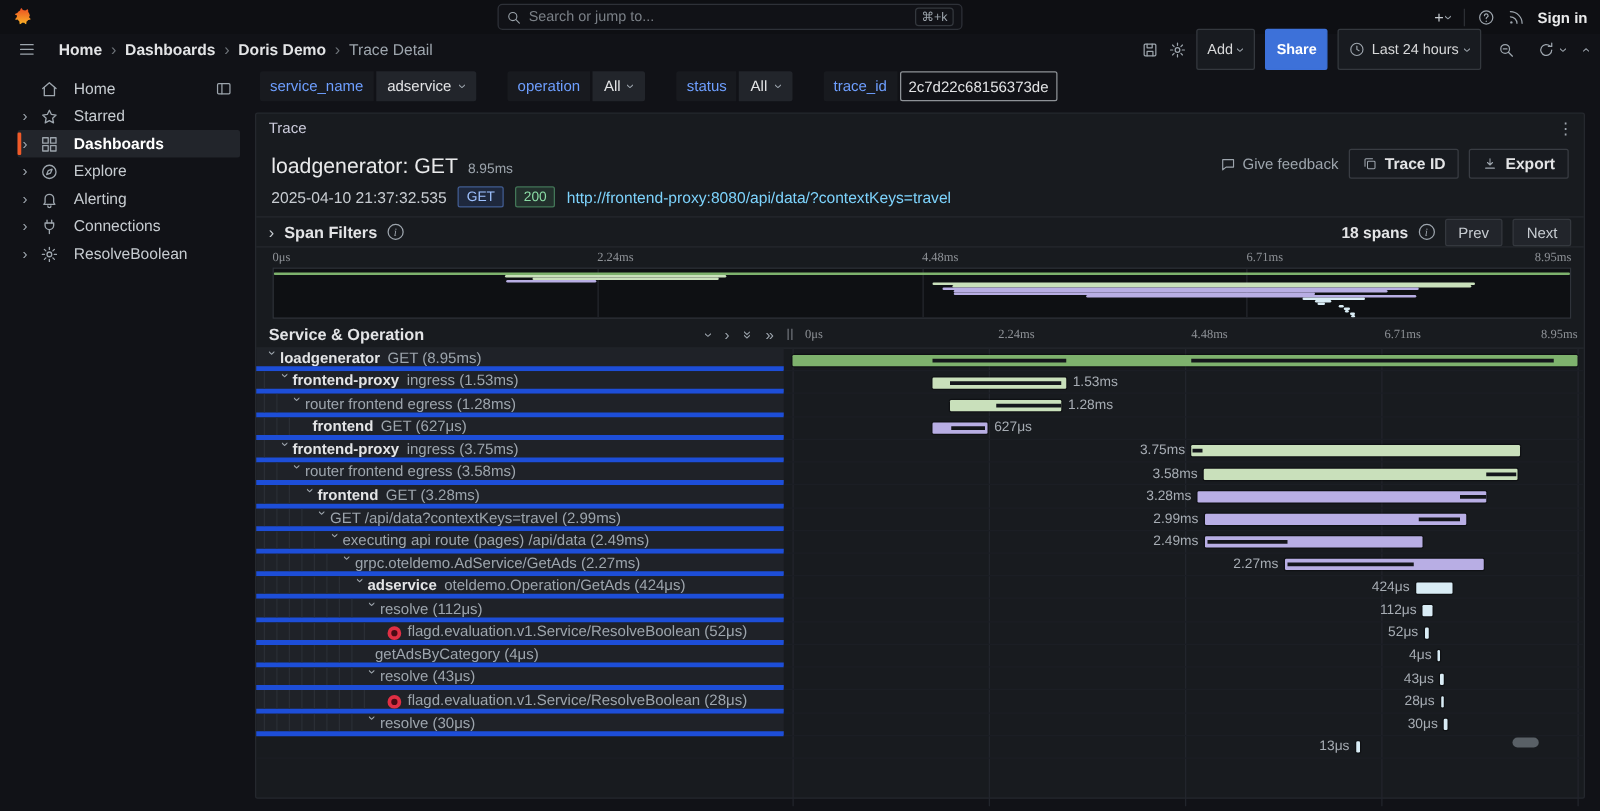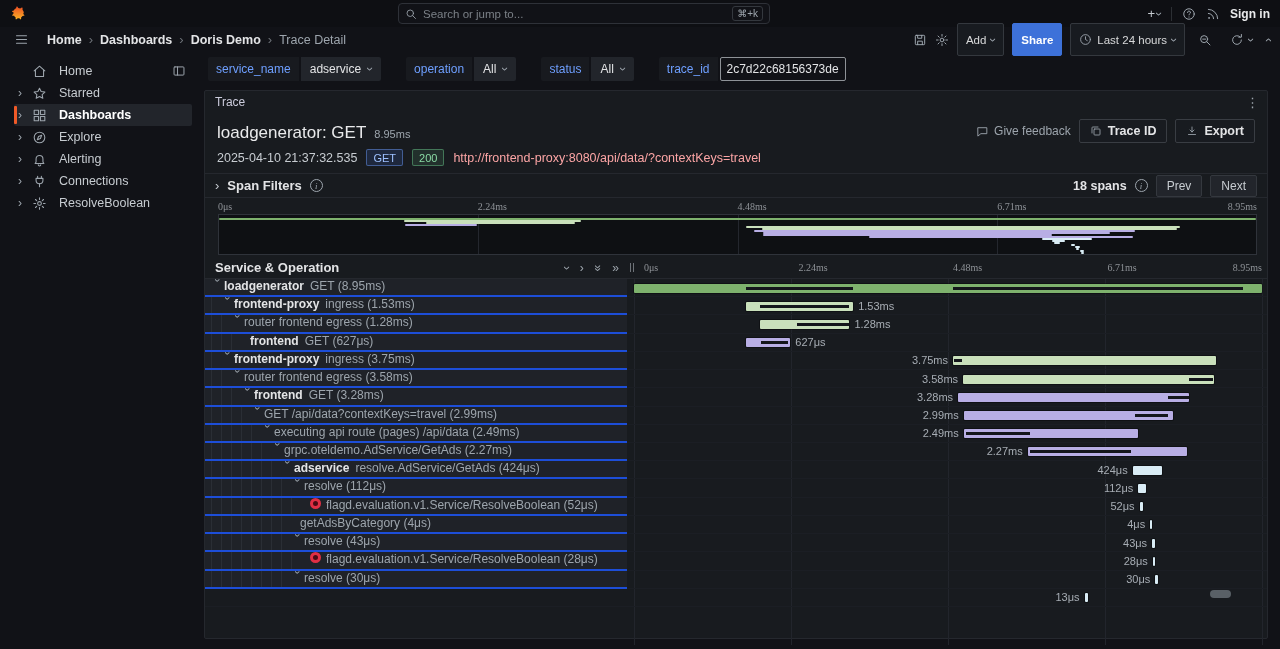--- a/index.html
+++ b/index.html
@@ -73,21 +73,21 @@
   .tt-right { margin-left:auto; display:flex; align-items:center; gap:8px; }
   .feedback { display:flex; align-items:center; gap:5px; color:#9DA5AD; font-size:12px; }
   .hbtn { height:24px; display:flex; align-items:center; gap:6px; padding:0 10px; background:#181B20;
     border:1px solid #393D43; border-radius:2px; color:#E3E4E6; font-size:12.5px; font-weight:bold; }
 
   .trace-meta-row { display:flex; align-items:center; gap:9px; padding:6px 12px 7px 12px; }
   .ts { color:#C7CCD1; font-size:12.5px; }
   .badge { font-size:11px; padding:1.5px 6px; border-radius:2px; }
   .badge.method { color:#9EC1FF; background:rgba(61,113,217,.16); border:1px solid rgba(110,159,255,.45); }
   .badge.status { color:#8BDCA5; background:rgba(108,207,142,.12); border:1px solid rgba(108,207,142,.45); }
-  .url { color:#fca5a5; font-size:12.5px; }
+  .url { color:#7dd3fc; font-size:12.5px; }
 
   .spanfilters { height:25px; border-top:1px solid #25282E; border-bottom:1px solid #25282E;
     display:flex; align-items:center; padding:0 10px; }
   .sf-chev { color:#C7CCD1; font-size:13px; margin-right:8px; }
   .sf-label { font-size:13px; font-weight:bold; color:#E3E4E6; margin-right:8px; }
   .info { width:13px; height:13px; border:1px solid #9DA5AD; border-radius:50%; color:#9DA5AD; font-size:9px;
     display:flex; align-items:center; justify-content:center; font-style:italic; font-family:"Liberation Serif",serif; }
   .sf-right { margin-left:auto; display:flex; align-items:center; gap:8px; }
   .spancount { font-size:12.5px; font-weight:bold; color:#E3E4E6; }
   .pnbtn { height:22px; padding:0 10px; background:#22252B; border:1px solid #34383E; border-radius:2px;
@@ -111,21 +111,21 @@
   .rot90 { transform:rotate(90deg); }
   .resizer { width:10px; display:flex; justify-content:center; gap:1.5px; }
   .resizer i { width:1.5px; height:9px; background:#6E7379; }
   .tl-head-right { flex:1; position:relative; height:100%; }
   .tl-head-right .ruler { position:absolute; left:7px; right:5px; top:4px; height:14px; }
 
   
   .spans { position:relative; height:328px; }
   .grid-overlay { position:absolute; left:429px; right:5px; top:0; bottom:-38px; pointer-events:none; }
   .srow { display:flex; height:18.22px; }
-  .scell { width:422px; display:flex; align-items:flex-start; background:#1F2228; border-bottom:2px solid #1d4ed8;
+  .scell { width:422px; display:flex; align-items:flex-end; background:#1F2228; border-bottom:4px solid #1d4ed8;
     padding-left:6px; overflow:hidden; white-space:nowrap; cursor:pointer; }
   .guide { width:10px; height:100%; border-left:1px solid #2A2E35; flex:0 0 auto; }
   .rowchev { width:13px; color:#9DA5AD; font-size:11px; flex:0 0 auto; display:inline-block; }
   .leafpad { width:9px; flex:0 0 auto; }
   .err { width:11px; height:11px; border-radius:50%; border:3px solid #E02F44; background:#4A0B14;
     flex:0 0 auto; margin-right:5px; }
   .svc { font-size:12px; font-weight:bold; color:#E3E4E6; margin-right:6px; }
   .op { font-size:12px; color:#9DA5AD; }
   .stl { flex:1; position:relative; border-bottom:1px solid #1B1E24; cursor:pointer; }
   .tl-area { position:absolute; left:7px; right:5px; top:0; bottom:0; }
@@ -622,21 +622,21 @@
         <div class="scell">
           <span class="guide"></span>
           <span class="guide"></span>
           <span class="guide"></span>
           <span class="guide"></span>
           <span class="guide"></span>
           <span class="guide"></span>
           <span class="guide"></span>
           <span class="rowchev" style="transform: rotate(90deg);">›</span>
           <span class="svc">adservice</span>
-          <span class="op">resolve.AdService/GetAds (424μs)</span>
+          <span class="op">oteldemo.Operation/GetAds (424μs)</span>
         </div>
         <div class="stl">
           <div class="tl-area">
             <div class="bar" style="left: 79.4%; width: 4.74%; background: rgb(217, 236, 245);"></div>
             <span class="durlabel" style="right: 20.6%; padding-right: 5px;">424μs</span>
           </div>
         </div>
       </div>
       <div class="srow">
         <div class="scell">

